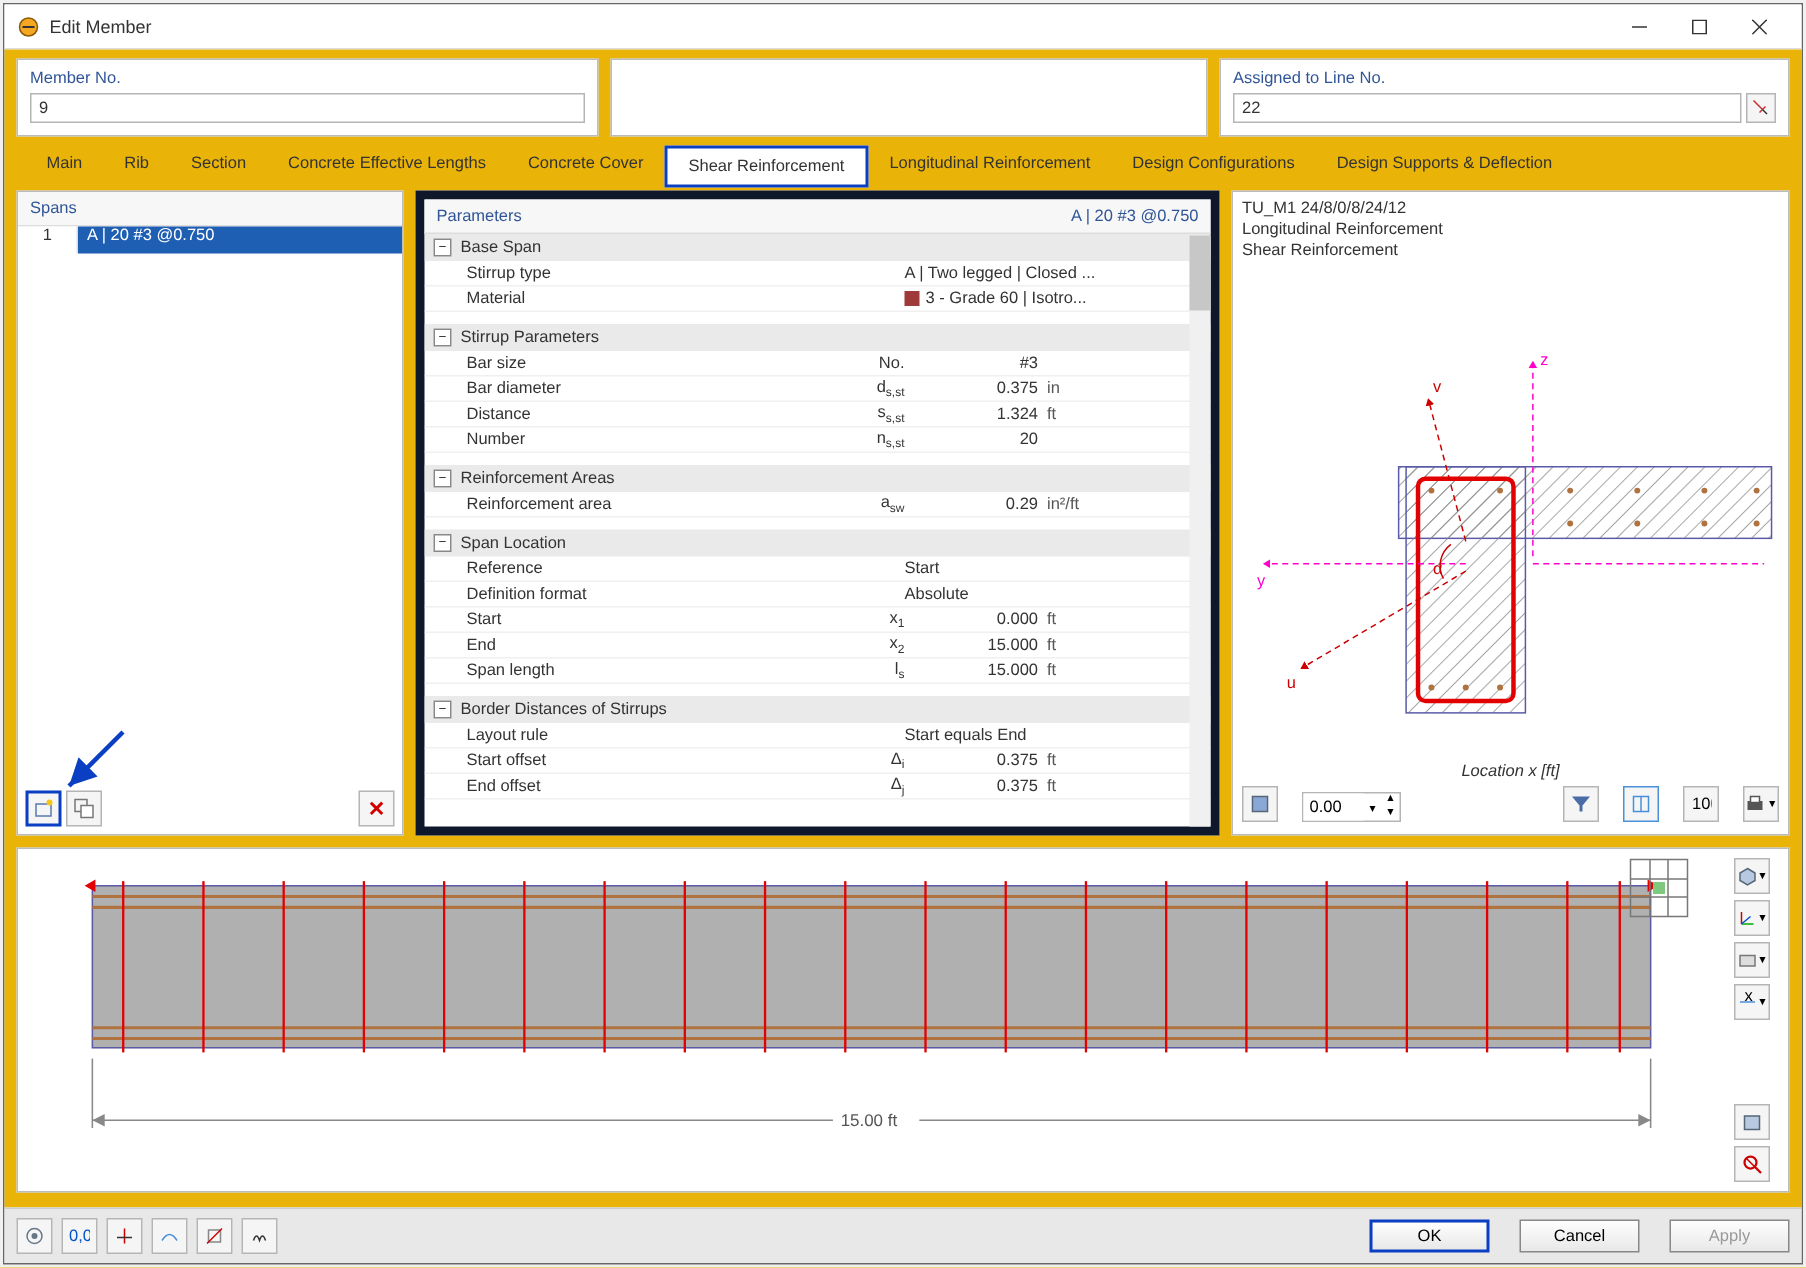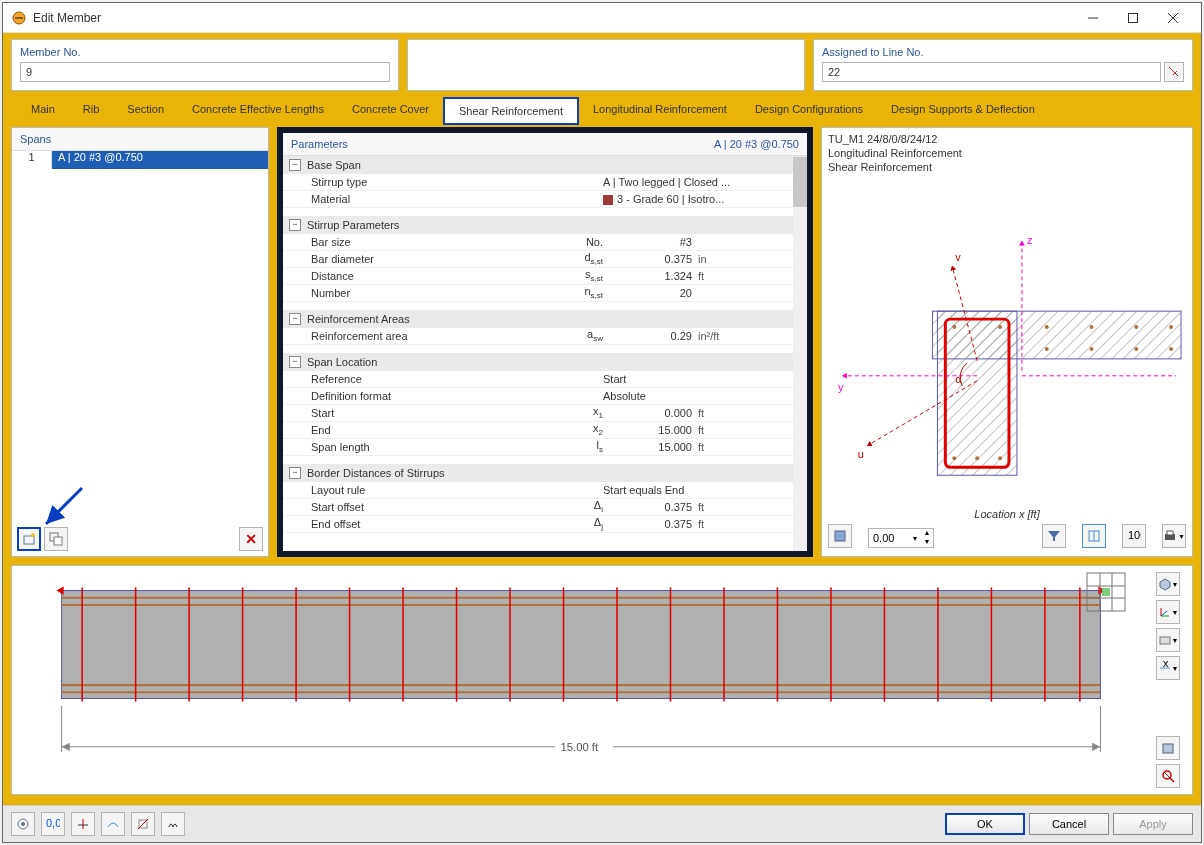--- a/index.html
+++ b/index.html
@@ -67,21 +67,21 @@
 .spinner .caret { width: 12px; text-align: center; cursor: pointer; font-size: 8px; }
 .spinner .updown { display: flex; flex-direction: column; width: 12px; }
 .spinner .updown div { height: 9px; line-height: 8px; text-align: center; font-size: 7px; cursor: pointer; }
 
 .longview-row { height: 230px; background: #fff; border: 1px solid #bbb; margin-top: 8px; display: flex; padding: 6px; gap: 6px; position: relative; }
 .longview { flex: 1; }
 .lv-toolbar { width: 36px; display: flex; flex-direction: column; gap: 4px; align-items: center; }
 
 .footer { display: flex; align-items: center; padding: 6px 8px; gap: 8px; border-top: 1px solid #ccc; background: #e8e8e8; }
 .footer .left-btns { display: flex; gap: 6px; }
-.footer .right-btns { margin-left: auto; display: flex; gap: 4px; border-radius: 11px; }
+.footer .right-btns { margin-left: auto; display: flex; gap: 20px; border-radius: 11px; }
 .btn { width: 80px; height: 22px; border: 1px solid #888; background: linear-gradient(#fefefe,#e8e8e8); cursor: pointer; }
 .btn.primary { border: 2px solid #0a3fc4; }
 .btn.disabled { color: #999; cursor: default; }
 
 sub { font-size: 8px; }
 </style>
 </head>
 <body>
 
 <div class="window">

